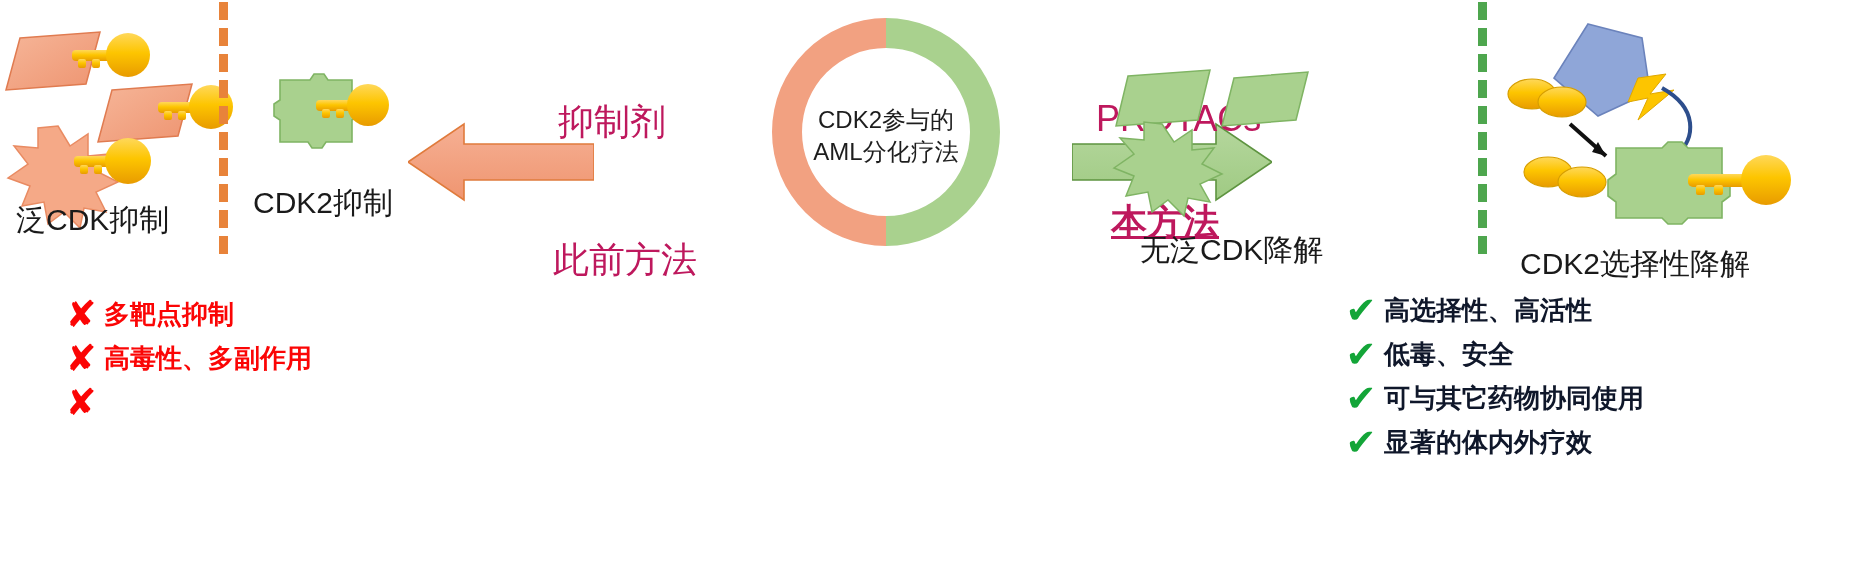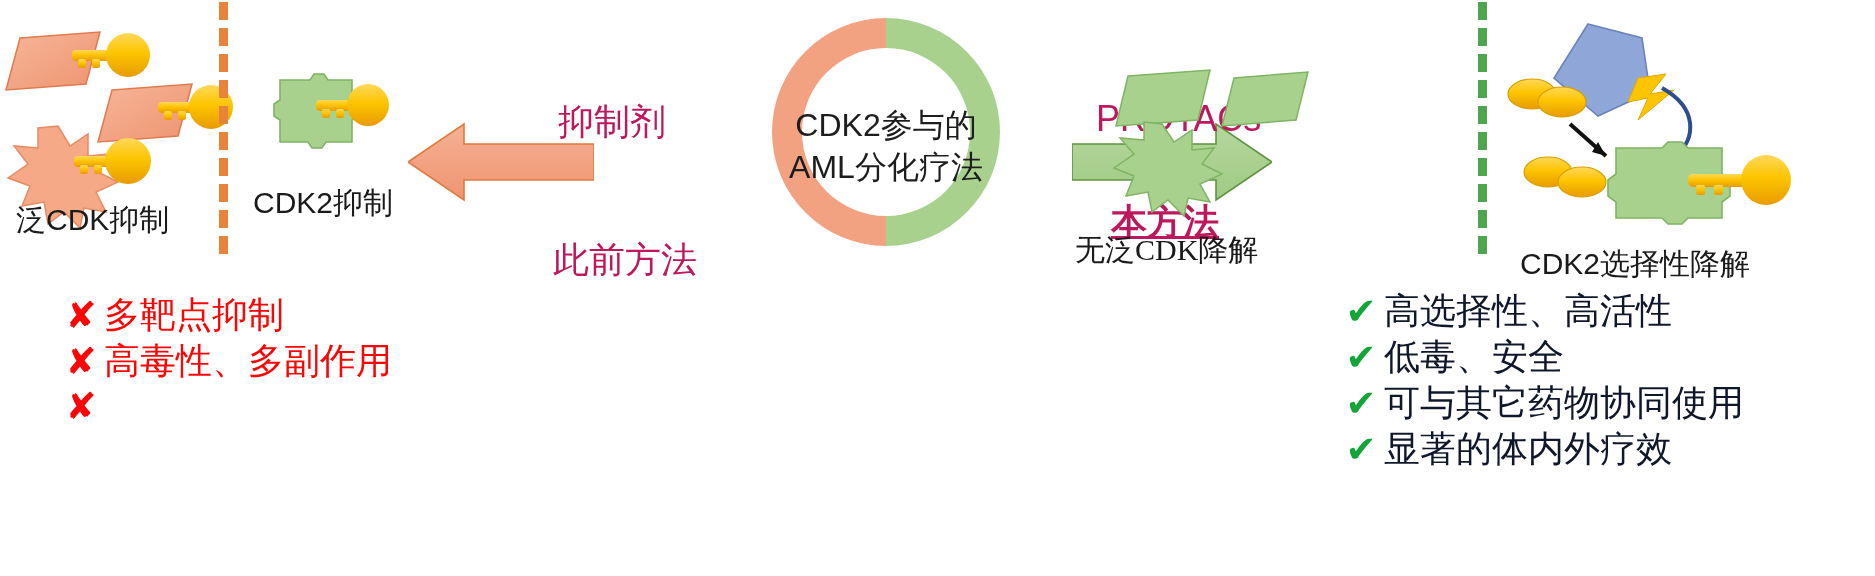--- a/index.html
+++ b/index.html
@@ -17,21 +17,21 @@
   
   .label{
     font-size:30px;color:#1a1a1a;white-space:nowrap;
     font-family:"Liberation Sans","DejaVu Sans",sans-serif;
   }
   .arrow-label{
     font-size:36px;color:#be185d;white-space:nowrap;
   }
   .arrow-label.bold{font-weight:bold;text-decoration:underline;text-align:right;}
   .ring-text{
-    font-size:32px;color:#1d1d1d;text-align:center;line-height:1.32;
+    font-size:24px;color:#1d1d1d;text-align:center;line-height:1.32;
     white-space:nowrap;
   }
 
   
   .divider{width:0;border-left-style:dashed;border-left-width:9px;}
   .divider.left{border-left-color:#e8833a;height:252px;}
   .divider.right{border-left-color:#4ea64e;height:252px;}
 
   
   .ring-wrap{width:252px;height:252px;}
@@ -42,21 +42,21 @@
 
   
   .bullets{display:flex;flex-direction:column;}
   .bullet-row{display:flex;align-items:center;margin-bottom:7px;}
   .mark{
     width:46px;font-size:37px;line-height:1;text-align:center;
     font-family:"DejaVu Sans",sans-serif;font-weight:bold;
   }
   .mark.cross{color:#fb0505;}
   .mark.check{color:#13a538;}
-  .bullet-text{font-size:36px;line-height:1.08;white-space:nowrap;}
+  .bullet-text{font-size:26px;line-height:1.08;white-space:nowrap;font-weight:bold;}
   .bullet-text.red{color:#fb0505;}
   .bullet-text.green{color:#0f172a;}
 
   
   .glyph{display:block;overflow:visible;}
 </style>
 </head>
 <body>
 
 <div id="stage">
@@ -172,21 +172,21 @@
   <div class="abs arrow-label bold" style="left:1111px;top:198px;">本方法</div>
 
   <div class="abs" style="left:1118px;top:58px;width:200px;height:140px;">
     <svg class="glyph" width="200" height="140" viewBox="0 0 200 140">
       <polygon points="10,18 92,12 80,62 -2,68" fill="#A9D18E" stroke="#7FB463" stroke-width="1.5"></polygon>
       <polygon points="116,20 190,14 178,62 104,68" fill="#A9D18E" stroke="#7FB463" stroke-width="1.5"></polygon>
       <polygon points="44,66 56,84 74,72 74,92 96,90 84,106 104,116 82,126 92,144 70,140 66,158 50,142 34,154 30,134 8,138 16,118 -4,110 16,96 2,80 26,82 26,64" fill="#A9D18E" stroke="#7FB463" stroke-width="1.5"></polygon>
     </svg>
   </div>
 
-  <div class="abs label" style="left:1075px;top:230px;font-family:Liberation Serif, serif;">无泛CDK降解</div>
+  <div class="abs label" style="left:1140px;top:230px;">无泛CDK降解</div>
 
   <div class="abs divider right" style="left:1478px;top:2px;"></div>
 
   <div class="abs" style="left:1510px;top:16px;width:330px;height:210px;">
     <svg class="glyph" width="330" height="210" viewBox="0 0 330 210">
       <defs>
         <linearGradient id="ylgrad2" x1="0" y1="0" x2="0" y2="1">
           <stop offset="0%" stop-color="#FFD85A"></stop>
           <stop offset="45%" stop-color="#FDC500"></stop>
           <stop offset="100%" stop-color="#E89B00"></stop>

